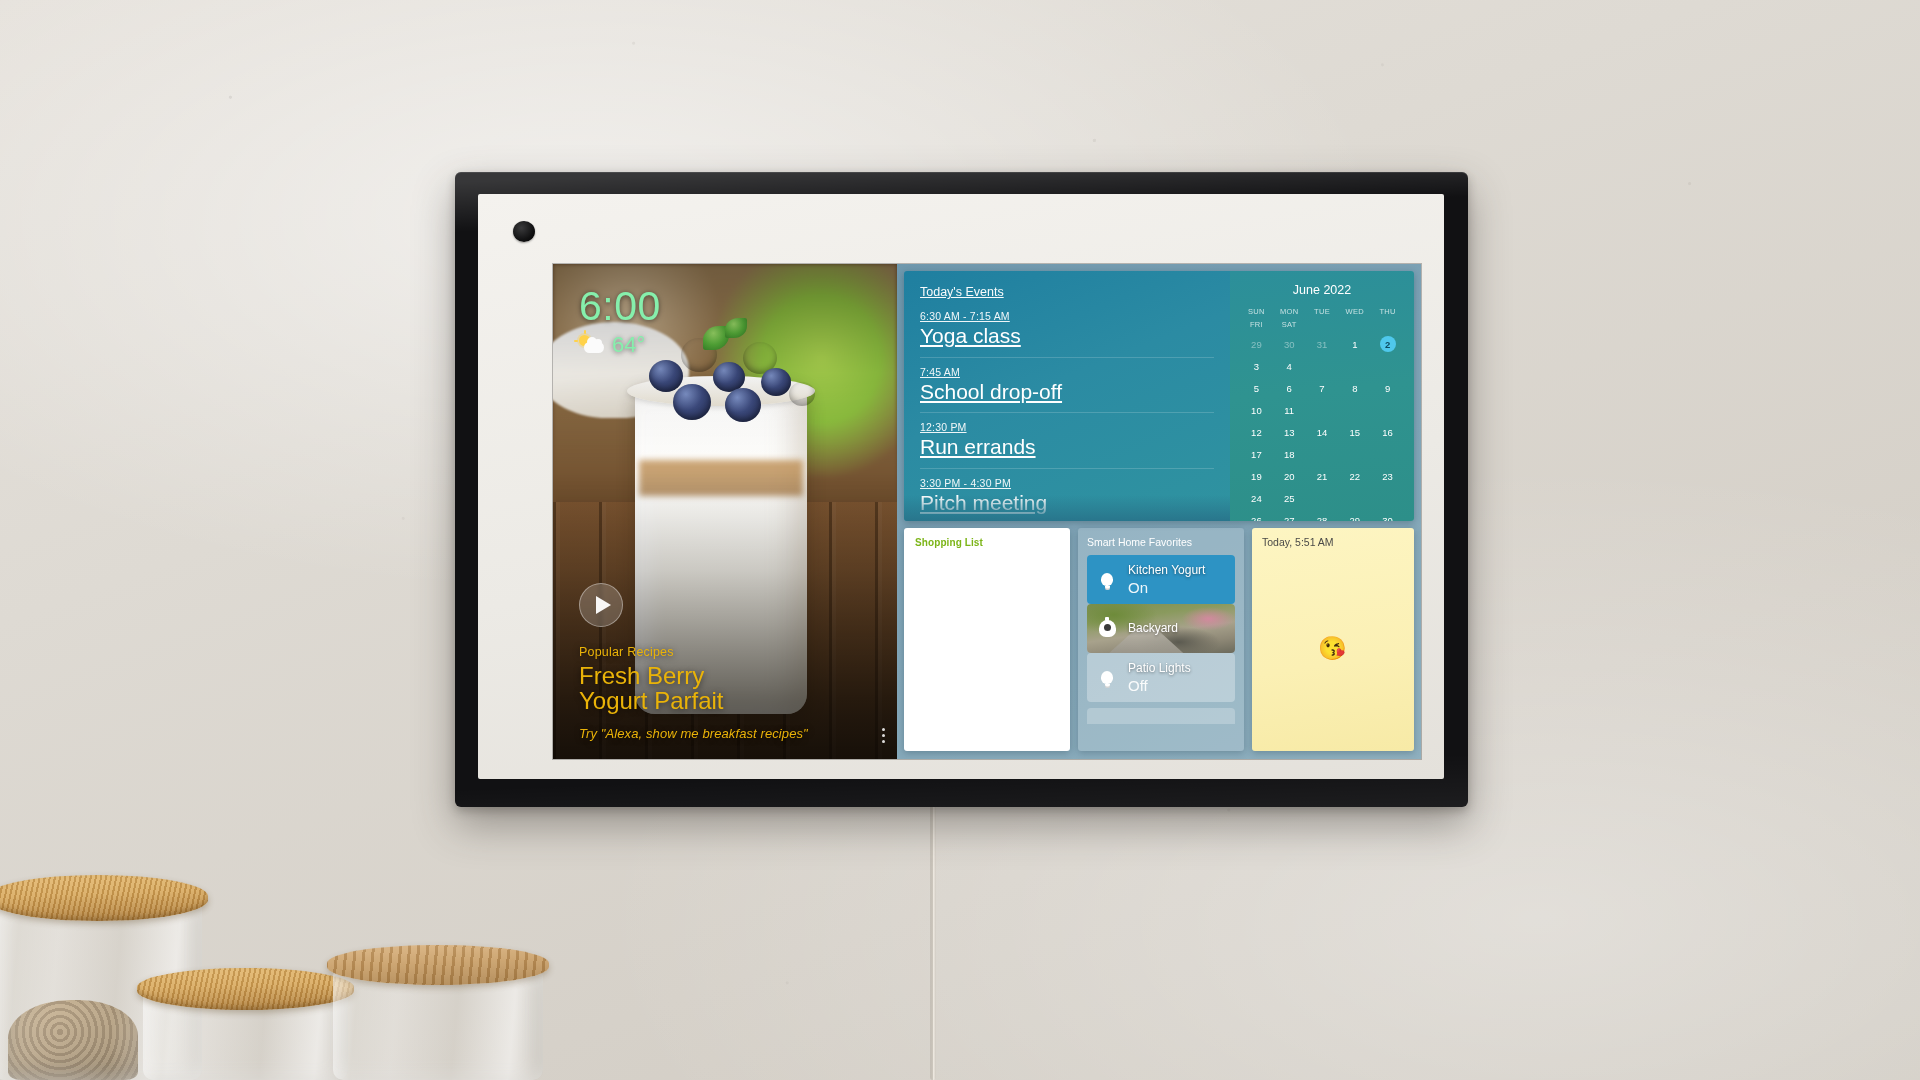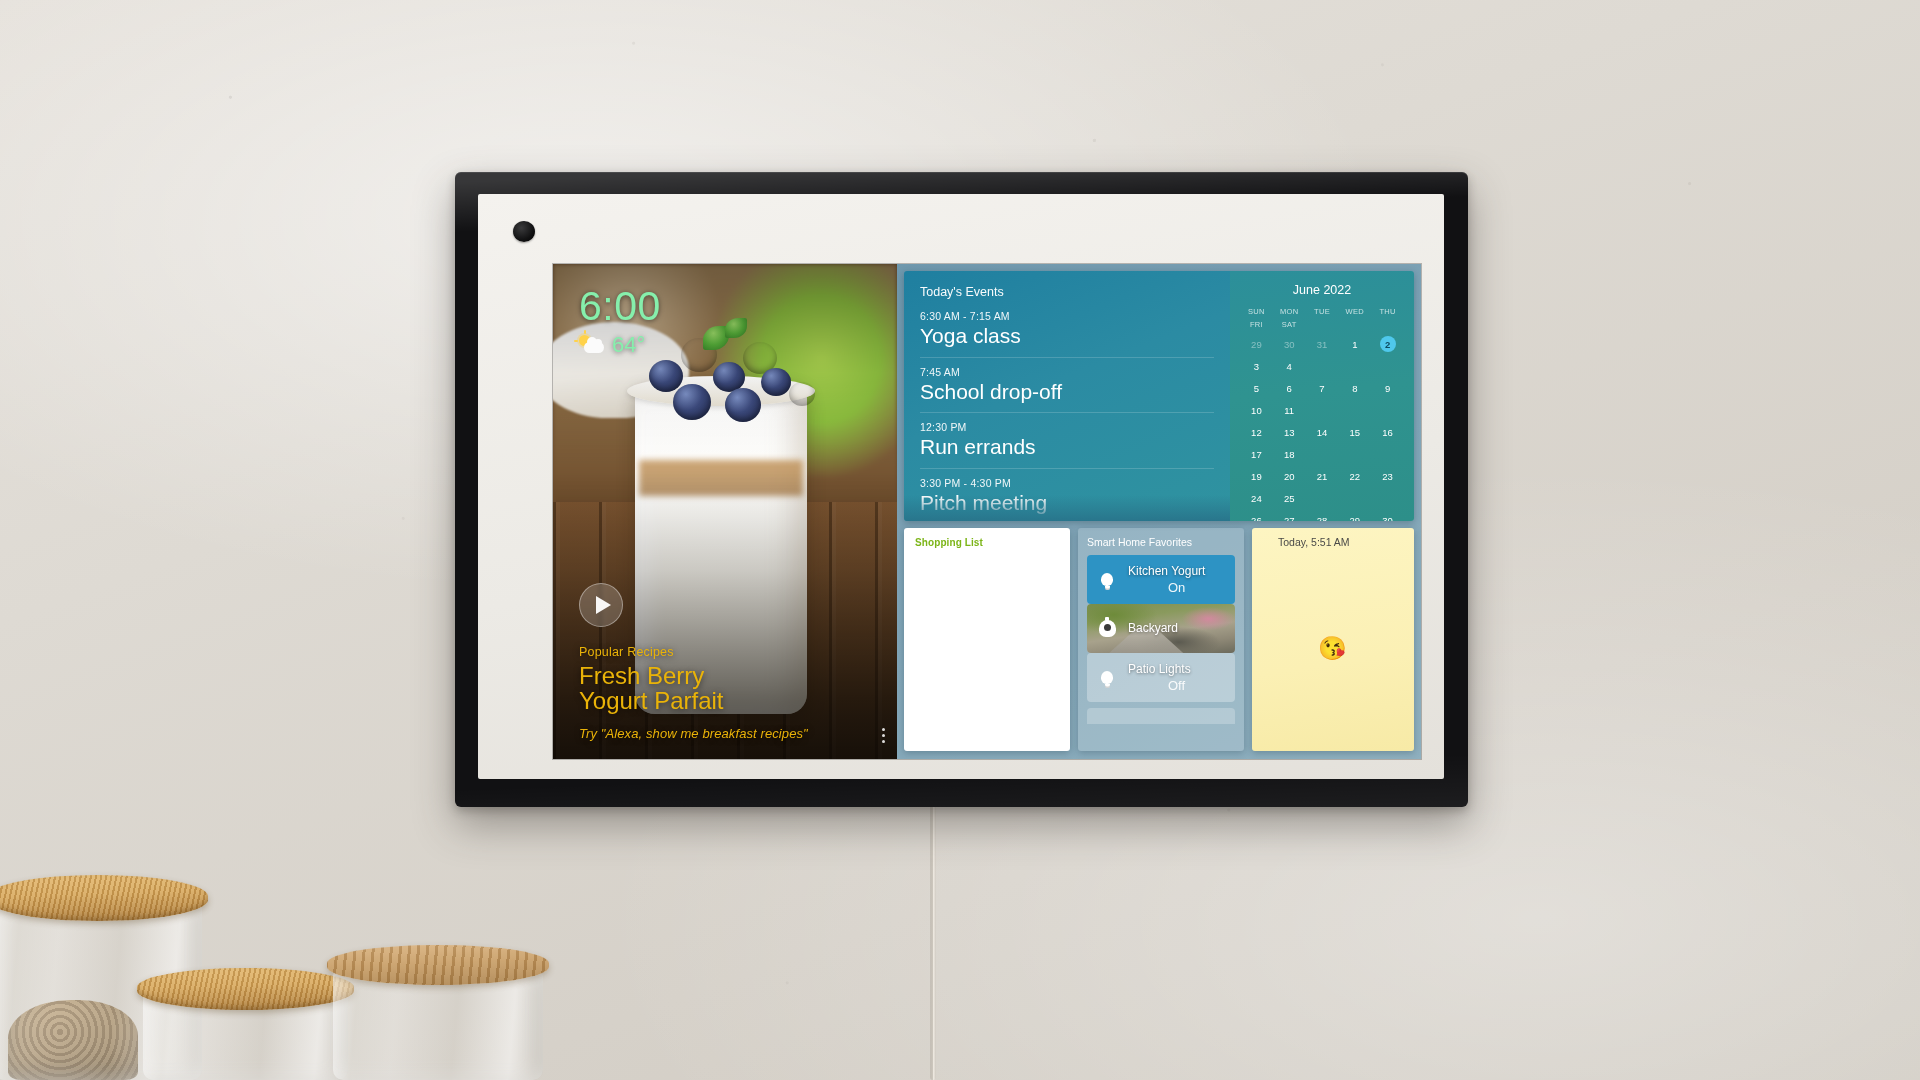--- a/index.html
+++ b/index.html
@@ -204,21 +204,21 @@
     background:linear-gradient(155deg,#6f98ad 0%,#7ea3b6 40%,#8fb0bf 100%);
     padding:7px 7px 8px 7px;
     display:flex; flex-direction:column; gap:7px;
   }
 
   
   #top-row { display:flex; height:250px; gap:0; border-radius:3px; overflow:hidden;
              box-shadow:0 2px 7px rgba(20,45,60,.3); }
   #events {
     flex:1; background:linear-gradient(158deg,#1f7fa0 0%,#2b8ba3 45%,#2f93a0 100%);
-    padding:14px 16px 1px 16px; color:#fff; position:relative; overflow:hidden;
+    padding:14px 16px 1px 16px; color:#fff; position:relative; overflow:hidden;text-decoration:underline;
   }
   #events-header { font-size:12.5px; font-weight:400; margin-bottom:11px; opacity:.97; }
   .event { padding:8px 0 9px 0; border-top:1px solid rgba(255,255,255,.17); }
   .event:first-of-type { border-top:none; padding-top:0; }
   .ev-time { font-size:10.5px; font-weight:400; opacity:.93; margin-bottom:2px; letter-spacing:.2px; }
   .ev-name { font-size:21px; font-weight:400; line-height:1.12; }
   #events-fade { position:absolute; left:0; right:0; bottom:0; height:26px;
                  background:linear-gradient(180deg, rgba(44,138,160,0), rgba(40,115,138,.92)); }
 
   #calendar {
@@ -279,27 +279,27 @@
   .bulb::after { content:""; position:absolute; left:3.5px; bottom:-4px; width:5px; height:4px;
                  background:#fff; border-radius:0 0 2px 2px;
                  box-shadow:0 -1.6px 0 0 rgba(0,0,0,.18) inset; }
   .camicon { width:17px; height:17px; border-radius:50% 50% 40% 40%; background:#fff; position:relative; }
   .camicon::after { content:""; position:absolute; left:5px; top:4px; width:7px; height:7px;
                     border-radius:50%; background:#3a3a3a; }
   .camicon::before { content:""; position:absolute; left:6.5px; top:-3px; width:4px; height:4px;
                      background:#fff; border-radius:1px; }
   .sh-text { position:relative; z-index:2; color:#fff; padding-left:2px; }
   .sh-name { font-size:12px; font-weight:400; line-height:1.25; text-shadow:0 1px 3px rgba(0,0,0,.45); }
-  .sh-state { font-size:13px; opacity:.92; margin-top:1px;margin-left:40px; }
+  .sh-state { font-size:15px; opacity:.92; margin-top:1px; }
   .sh-card.cam .sh-icon { margin-left:10px; }
   #sh-peek { height:16px; border-radius:4px 4px 0 0; background:rgba(255,255,255,.24); flex-shrink:0; }
 
   #note {
     flex:1; border-radius:3px; background:linear-gradient(172deg,#fdf5c2 0%,#fbf0b4 60%,#f7eaa6 100%);
-    padding:8px 26px; box-shadow:0 2px 7px rgba(20,45,60,.28);
+    padding:8px 10px; box-shadow:0 2px 7px rgba(20,45,60,.28);
     display:flex; flex-direction:column; overflow:hidden;
   }
   #note-time { font-size:10.5px; color:#4a4a48; margin-bottom:6px; }
   #note-body {
     flex:1; display:flex; flex-direction:column; align-items:center; justify-content:center;
     gap:2px; padding-bottom:6px;
   }
   #note-text {
     font-family:"DejaVu Serif", serif; font-style:italic; font-weight:700;
     font-size:24px; line-height:1.16; color:#4d4d4a; text-align:center; letter-spacing:.2px;

